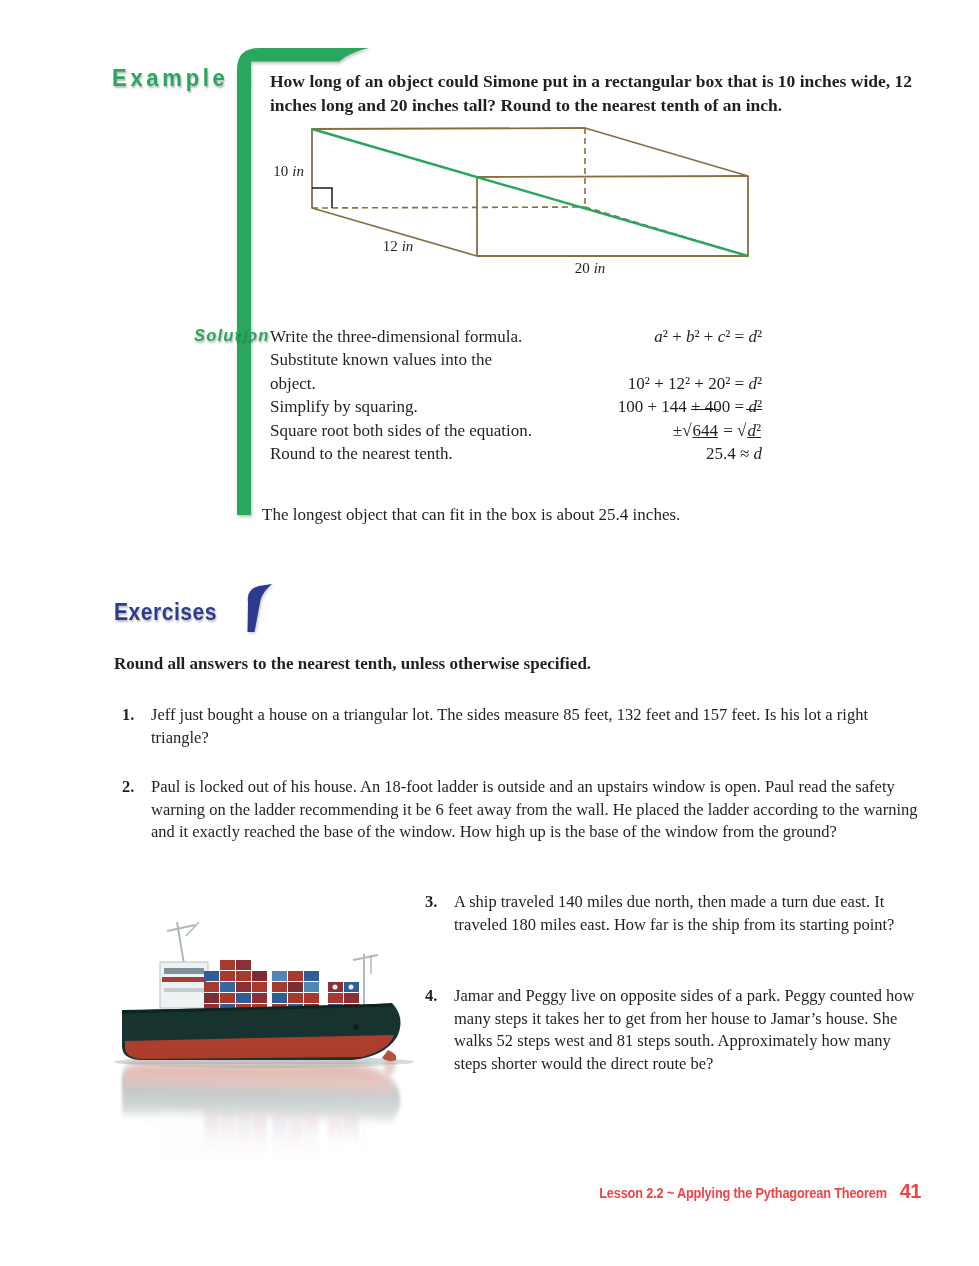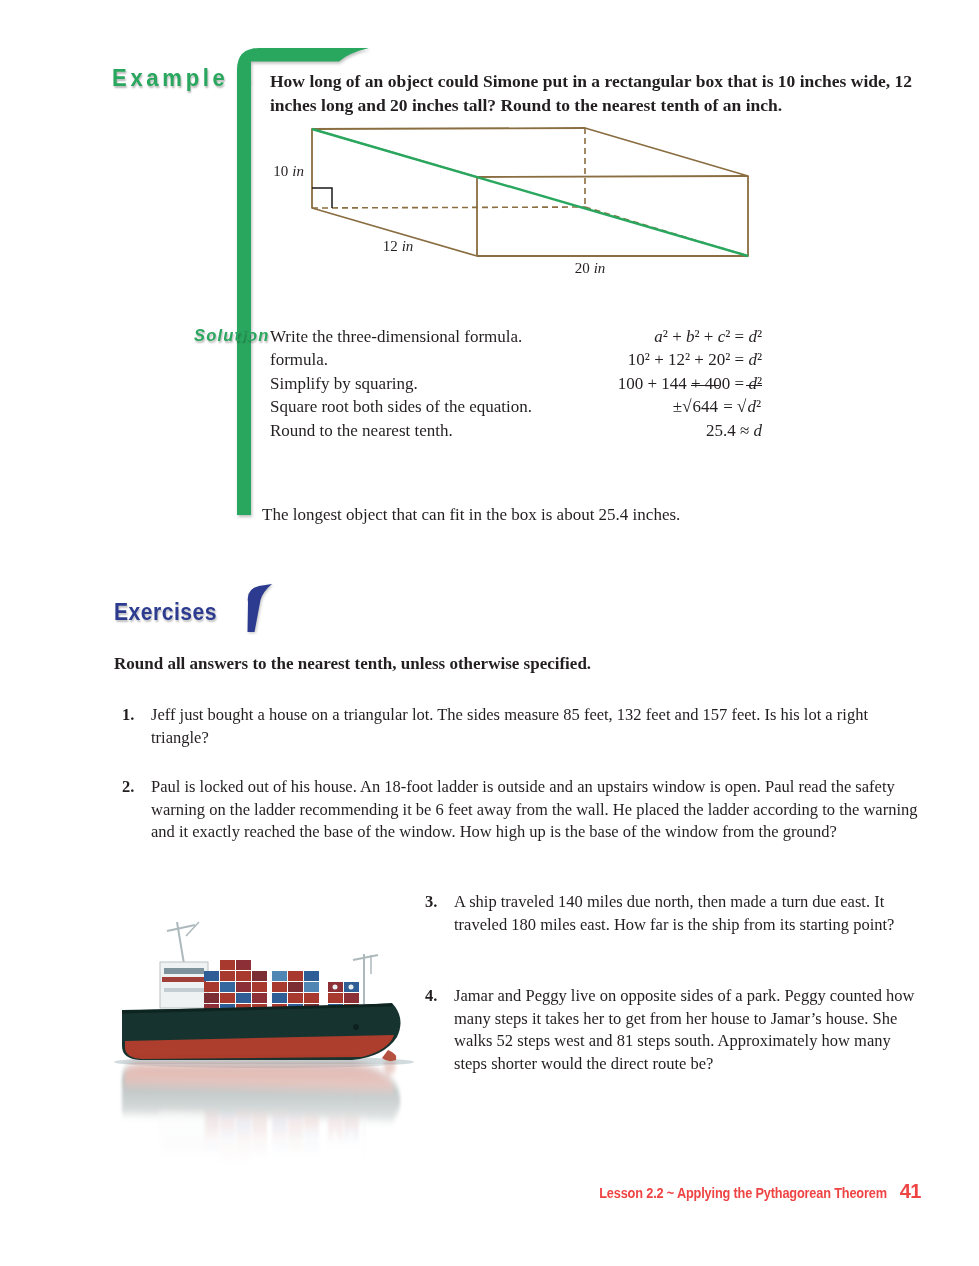--- a/index.html
+++ b/index.html
@@ -34,21 +34,21 @@
   .solution-label{
     position:absolute;left:162px;top:326px;
     font-family:Liberation Sans, sans-serif;font-weight:bold;font-style:italic;
     font-size:16.5px;letter-spacing:1.2px;color:var(--green);
     text-shadow:1px 1.5px 2px rgba(0,0,0,.28);white-space:nowrap;margin-left:32px;
   }
   .solution{position:absolute;left:270px;top:325px;width:492px;font-size:17px;}
   .step-row{display:flex;justify-content:space-between;align-items:flex-start;line-height:23.4px;}
   .step-instruction{padding-right:12px;}
   .step-equation{white-space:nowrap;}
-  .rad{border-top:1.4px solid var(--ink);padding:11px 1px;}
+  .rad{border-top:1.4px solid var(--ink);padding:11px 1px;text-decoration:underline;}
   .conclusion{position:absolute;left:262px;top:505px;font-size:17px;}
   
   .ex-head{position:absolute;left:114px;top:584px;display:flex;align-items:flex-end;gap:18px;}
   .ex-head-text{
     font-family:"Liberation Sans",sans-serif;font-weight:bold;
     font-size:23px;letter-spacing:.5px;color:var(--blue);
     transform:scaleX(.92);transform-origin:left bottom;
     text-shadow:1px 1.5px 2px rgba(0,0,0,.25);white-space:nowrap;
   }
   .ex-swoosh{margin-bottom:-6px;filter:drop-shadow(1px 1.5px 1.5px rgba(0,0,0,.25));}
@@ -113,21 +113,25 @@
   </svg>
 
   <div class="solution-label">Solution</div>
 
   <div class="solution">
     <div class="step-row">
       <span class="step-instruction">Write the three-dimensional formula.</span>
       <span class="step-equation eq"><i>a</i>² + <i>b</i>² + <i>c</i>² = <i>d</i>²</span>
     </div>
     <div class="step-row">
-      <span class="step-instruction">formula.</span>
+      <span class="step-instruction">Substitute known values into the</span>
+      <span class="step-equation eq"></span>
+    </div>
+    <div class="step-row">
+      <span class="step-instruction">object.</span>
       <span class="step-equation eq">10² + 12² + 20² = <i>d</i>²</span>
     </div>
     <div class="step-row">
       <span class="step-instruction">Simplify by squaring.</span>
       <span class="step-equation eq">100 + 144 + 400 = <i>d</i>²</span>
     </div>
     <div class="step-row">
       <span class="step-instruction">Square root both sides of the equation.</span>
       <span class="step-equation eq">±√<span class="rad">644</span> = √<span class="rad"><i>d</i>²</span></span>
     </div>

